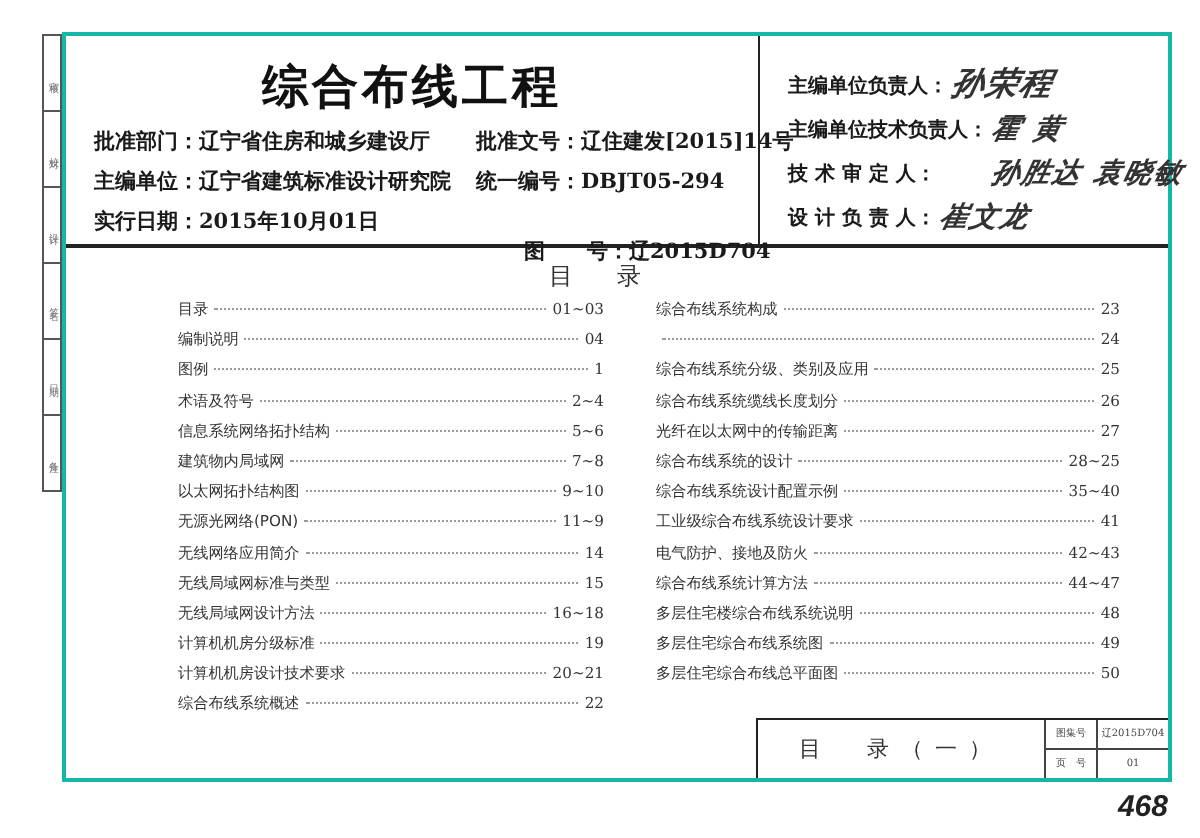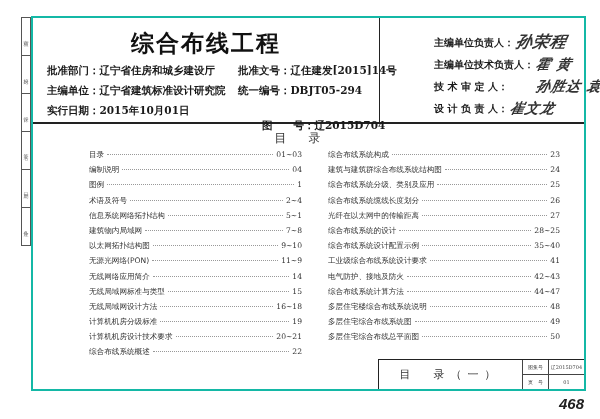--- a/index.html
+++ b/index.html
@@ -16,21 +16,21 @@
 
   
   .header { position: absolute; left: 0; top: 0; width: 100%; height: 106px; border-bottom: 2px solid #222; }
   .header-left { position: absolute; left: 0; top: 0; width: 347px; height: 104px; border-right: 1.5px solid #222; }
   .main-title { position: absolute; left: 0; width: 100%; top: 10px; text-align: center; font-size: 23px; font-weight: bold; letter-spacing: 2px; color: #111; }
   .meta-row { position: absolute; font-size: 10.5px; font-weight: bold; white-space: nowrap; color: #1a1a1a; text-align: right; }
   .meta-row .lbl { display: inline-block; }
 
   .header-right { position: absolute; left: 348px; top: 0; right: 0; height: 104px; }
   .resp-row { position: absolute; left: 13px; font-size: 10px; font-weight: bold; white-space: nowrap; display: flex; align-items: center; }
-  .resp-row .lbl { display: inline-block; margin-left: 40px; }
+  .resp-row .lbl { display: inline-block; }
   .sig { font-family: "DejaVu Serif", serif; font-style: italic; font-size: 14px; color: #333; margin-left: 2px; letter-spacing: 1px; transform: skewX(-12deg); display: inline-block; }
   .sig.big { font-size: 16px; }
 
   
   .toc-heading { position: absolute; top: 112px; left: 0; width: 100%; text-align: center; font-size: 12px; letter-spacing: 22px; color: #333; }
   .toc-col { position: absolute; top: 132px; }
   .toc-item { display: flex; align-items: baseline; height: 15.2px; font-size: 7.6px; color: #333; font-family: "DejaVu Sans", "Liberation Sans", sans-serif; }
   .toc-item .t { white-space: nowrap; }
   .toc-item .dots { flex: 1; border-bottom: 1px dotted #999; margin: 0 3px; transform: translateY(-2px); }
   .toc-item .p { white-space: nowrap; font-family: "DejaVu Serif", serif; font-size: 7.6px; }
@@ -136,21 +136,21 @@
         <span class="p">1</span>
       </div>
     <div class="toc-item">
         <span class="t">术语及符号</span>
         <span class="dots"></span>
         <span class="p">2~4</span>
       </div>
     <div class="toc-item">
         <span class="t">信息系统网络拓扑结构</span>
         <span class="dots"></span>
-        <span class="p">5~1</span>
+        <span class="p">5~6</span>
       </div>
     <div class="toc-item">
         <span class="t">建筑物内局域网</span>
         <span class="dots"></span>
         <span class="p">7~8</span>
       </div>
     <div class="toc-item">
         <span class="t">以太网拓扑结构图</span>
         <span class="dots"></span>
         <span class="p">9~10</span>
@@ -192,21 +192,20 @@
       </div>
   </div>
 
   <div class="toc-col" style="left:295px;width:232px;">
     <div class="toc-item">
         <span class="t">综合布线系统构成</span>
         <span class="dots"></span>
         <span class="p">23</span>
       </div>
     <div class="toc-item">
-        <span class="t">建筑与建筑群综合布线系统结构图</span>
         <span class="dots"></span>
         <span class="p">24</span>
       </div>
     <div class="toc-item">
         <span class="t">综合布线系统分级、类别及应用</span>
         <span class="dots"></span>
         <span class="p">25</span>
       </div>
     <div class="toc-item">
         <span class="t">综合布线系统缆线长度划分</span>

